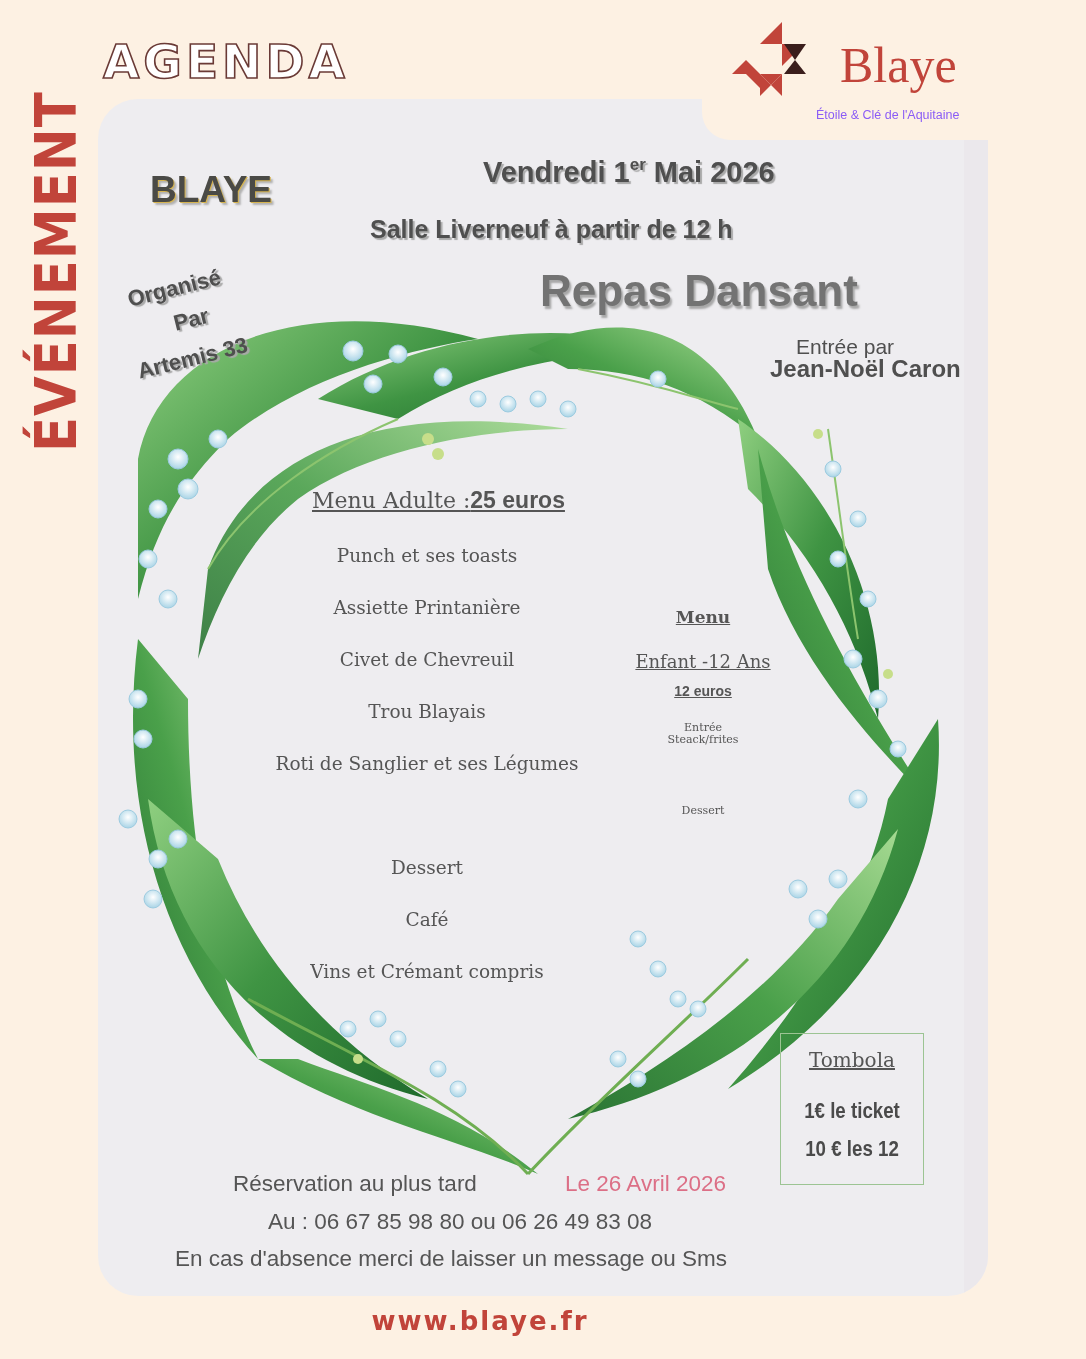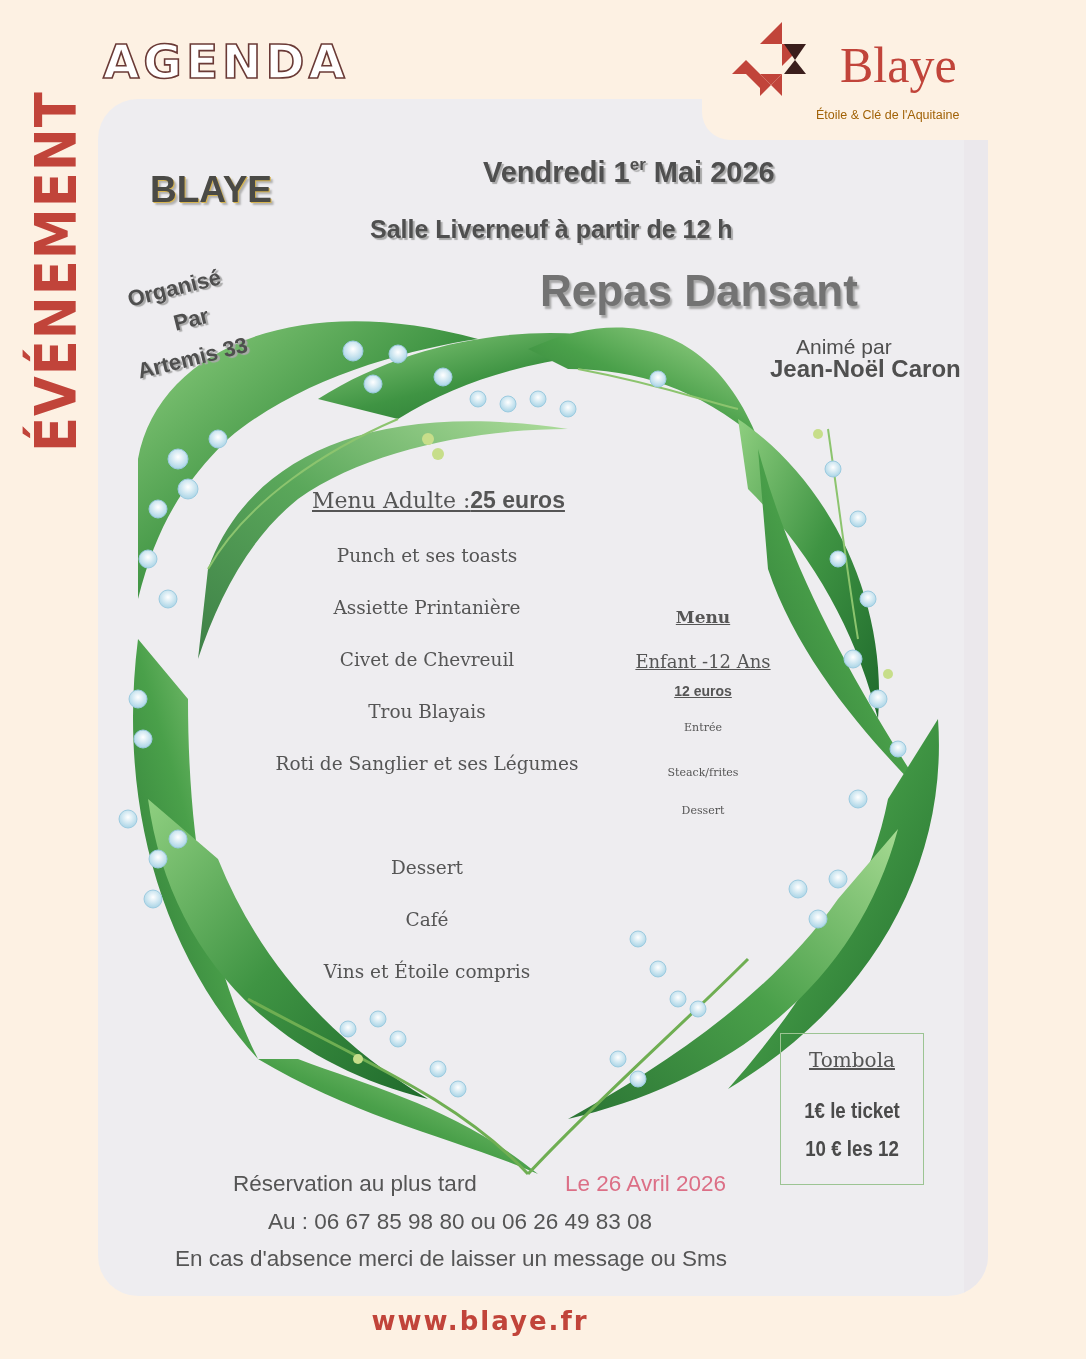--- a/index.html
+++ b/index.html
@@ -58,21 +58,21 @@
   }
   .logo-mark { position: absolute; left: 30px; top: 22px; width: 100px; height: 100px; }
   .logo-name {
     position: absolute; left: 138px; top: 40px;
     font-family: "Liberation Serif", serif;
     font-size: 50px; color: #c1443a; line-height: 50px;
   }
   .logo-tag {
     position: absolute; left: 114px; top: 108px;
     font-family: "Liberation Sans", sans-serif;
-    font-size: 12.5px; color: #a16207;
+    font-size: 12.5px; color: #8b5cf6;
   }
   
   .wreath { position: absolute; left: 0; top: 0; width: 890px; height: 1197px; }
   .t { position: absolute; color: #4f4f4f; white-space: nowrap; }
   .shadow { text-shadow: 2px 2px 1px #a9a9a9; }
   .blaye { left: 52px; top: 70px; font-weight: bold; font-size: 37px; color: #4a4a46; text-shadow: 1px 1px 0 #d6b451, 3px 3px 2px #b1b1b1; }
   .date { left: 385px; top: 56px; font-weight: bold; font-size: 29px; }
   .date sup { font-size: 17px; vertical-align: 12px; }
   .venue { left: 272px; top: 116px; font-weight: bold; font-size: 25px; }
   .title { left: 442px; top: 167px; font-weight: bold; font-size: 44px; color: #737373; text-shadow: 2px 3px 2px #a8a8a8; }
@@ -212,39 +212,39 @@
 
   <div class="t blaye">BLAYE</div>
   <div class="t date shadow"><span>Vendredi 1</span><sup>er</sup><span> Mai 2026</span></div>
   <div class="t venue shadow">Salle Liverneuf à partir de 12 h</div>
   <div class="t title">Repas Dansant</div>
 
   <div class="t org org1 shadow">Organisé</div>
   <div class="t org org2 shadow">Par</div>
   <div class="t org org3 shadow">Artemis 33</div>
 
-  <div class="t anime">Animé par</div>
+  <div class="t anime">Entrée par</div>
   <div class="t anime2">Jean-Noël Caron</div>
 
   <div class="t serif menu-adult"><span>Menu Adulte :</span><b>25 euros</b></div>
 
   <div class="t serif dish" style="top:446px">Punch et ses toasts</div>
   <div class="t serif dish" style="top:498px">Assiette Printanière</div>
   <div class="t serif dish" style="top:550px">Civet de Chevreuil</div>
   <div class="t serif dish" style="top:602px">Trou Blayais</div>
   <div class="t serif dish" style="top:654px">Roti de Sanglier et ses Légumes</div>
   <div class="t serif dish" style="top:758px">Dessert</div>
   <div class="t serif dish" style="top:810px">Café</div>
-  <div class="t serif dish" style="top:862px">Vins et Étoile compris</div>
+  <div class="t serif dish" style="top:862px">Vins et Crémant compris</div>
 
   <div class="t serif kids kid-head" style="top:508px">Menu</div>
   <div class="t serif kids kid-sub" style="top:552px">Enfant -12 Ans</div>
   <div class="t kids kid-price" style="top:584px">12 euros</div>
   <div class="t serif kids kid-item" style="top:622px">Entrée</div>
-  <div class="t serif kids kid-item" style="top:667px">Steack/frites</div>
+  <div class="t serif kids kid-item" style="top:634px">Steack/frites</div>
   <div class="t serif kids kid-item" style="top:705px">Dessert</div>
 
   <div class="tombola">
     <div class="t serif tom-title">Tombola</div>
     <div class="tom-line" style="top:64px">1€ le ticket</div>
     <div class="tom-line" style="top:102px">10 € les 12</div>
   </div>
 
   <div class="t bottom" style="left:135px; top:1072px;">Réservation au plus tard</div>
   <div class="t bottom deadline" style="left:467px; top:1072px;">Le 26 Avril 2026</div>

